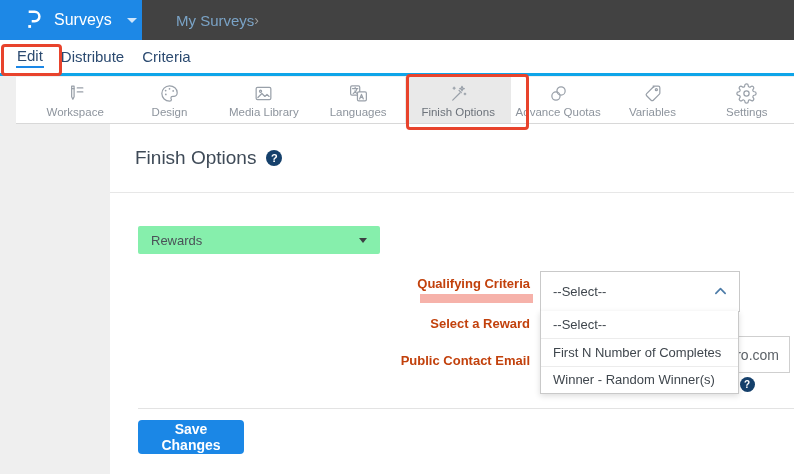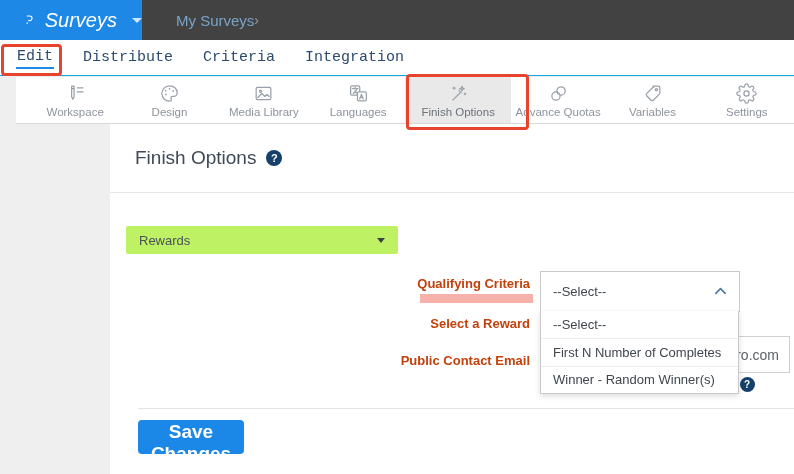--- a/index.html
+++ b/index.html
@@ -5,57 +5,57 @@
   html,body { margin:0; padding:0; }
   .stage {
     position:relative; width:794px; height:474px; overflow:hidden;
     background:#efefef; font-family:"Liberation Sans", sans-serif;
     -webkit-font-smoothing:antialiased;
   }
   
   .topbar { position:absolute; top:0; left:0; right:0; height:40px; display:flex; }
   .logo-box { width:142px; background:#1d88e6; color:#fff; display:flex; align-items:center; padding-left:25px; gap:11px; box-sizing:border-box; cursor:pointer; }
   .logo-box svg { width:18px; height:22px; }
-  .logo-name { font-size:20px;font-style:italic; }
+  .logo-name { font-size:16px; }
   .logo-caret { width:0; height:0; border-left:5px solid transparent; border-right:5px solid transparent; border-top:5px solid #cfe6fb; margin-left:4px; }
   .crumb-bar { flex:1; background:#424242; display:flex; align-items:center; padding-left:34px; font-size:15px; }
   .crumb-parent { color:#7aa3c6; cursor:pointer; }
   .crumb-sep { color:#9b9b9b; font-size:14px; }
   .crumb-current { color:#fdfdfd; }
   
-  .navrow { position:absolute; top:40px; left:0; right:0; height:36px; background:#fff; display:flex; align-items:center; padding-left:16px; gap:28px; font-size:15px; color:#2b4a70; border-bottom:1px solid #0ea5e9; box-sizing:border-box;font-family:Liberation Mono, monospace; }
+  .navrow { position:absolute; top:40px; left:0; right:0; height:36px; background:#fff; display:flex; align-items:center; padding-left:16px; gap:16px; font-size:15px; color:#2b4a70; border-bottom:3px solid #0ea5e9; box-sizing:border-box; }
   .nav-item { cursor:pointer; padding:2px 1px; }
   .nav-item.active { border-bottom:2px solid #1b87e6; }
   
   .toolbar { position:absolute; top:77px; left:16px; right:0; height:47px; background:#fff; border-bottom:1px solid #d8d8d8; display:flex; align-items:center; padding-left:12px; box-sizing:border-box; }
   .tool { width:100px; height:46px; display:flex; flex-direction:column; align-items:center; justify-content:center; gap:2px; color:#8d949d; font-size:11.5px; cursor:pointer; }
   .tool svg { width:21px; height:21px; stroke:#99a0a9; fill:none; stroke-width:1.4; stroke-linecap:round; stroke-linejoin:round; }
   .tool.active { background:#e9e9e9; color:#6d737b; width:112px; }
   .tool .dotfill { fill:#99a0a9; stroke:none; }
   
   .content { position:absolute; left:110px; top:124px; right:0; bottom:0; background:#fff; }
   .content-head { height:68px; border-bottom:1px solid #e7e7e7; display:flex; align-items:center; padding-left:25px; gap:10px; }
   .content-head h1 { font-size:19px; font-weight:400; color:#3e4a57; margin:0; }
   .help-badge { width:16px; height:16px; border-radius:50%; background:#15406b; color:#fff; font-size:11px; font-weight:700; display:inline-flex; align-items:center; justify-content:center; cursor:pointer; flex:none; }
   .form { position:absolute; left:0; right:0; top:69px; bottom:0; }
-  .rewards-select { position:absolute; left:16px; top:33px; width:272px; height:28px; background:#bef264; border-radius:2px; display:flex; align-items:center; justify-content:space-between; padding:0 13px; font-size:13px; color:#4b5158; cursor:pointer; box-sizing:border-box; }
+  .rewards-select { position:absolute; left:28px; top:33px; width:242px; height:28px; background:#86efac; border-radius:2px; display:flex; align-items:center; justify-content:space-between; padding:0 13px; font-size:13px; color:#4b5158; cursor:pointer; box-sizing:border-box; }
   .caret-down { width:0; height:0; border-left:4.5px solid transparent; border-right:4.5px solid transparent; border-top:5px solid #3c4043; }
   .row-label { position:absolute; width:220px; text-align:right; font-size:13px; font-weight:700; color:#c2410c; left:200px; }
   .pink-highlight { position:absolute; left:310px; top:101px; width:113px; height:9px; background:#f6b2aa; }
   .qc-select { position:absolute; left:430px; top:78px; width:200px; height:41px; background:#fff; border:1px solid #c9c9c9; box-sizing:border-box; display:flex; align-items:center; justify-content:space-between; padding:0 12px; font-size:13px; color:#3f464d; z-index:6; cursor:pointer; }
   .qc-select svg { width:13px; height:13px; stroke:#4d7ca8; stroke-width:1.8; fill:none; stroke-linecap:round; stroke-linejoin:round; }
   .dd-panel { position:absolute; left:430px; top:118px; width:197px; background:#fff; border:1px solid #c9c9c9; border-top:0; z-index:6; box-shadow:0 2px 6px rgba(0,0,0,.14); }
   .dd-opt { height:26.8px; display:flex; align-items:center; padding:0 12px; font-size:13px; color:#3f464d; border-bottom:1px solid #ececec; cursor:pointer; }
   .dd-opt:last-child { border-bottom:0; }
   .dd-opt.highlight { color:#1b87e6; }
   .email-input { position:absolute; left:430px; top:143px; width:250px; height:37px; border:1px solid #cfcfcf; box-sizing:border-box; display:flex; align-items:center; justify-content:flex-end; padding:0 10px; font-size:14px; color:#5c6268; background:#fff; z-index:1; cursor:text; }
   .email-help { position:absolute; left:620px; top:184px; font-size:13px; color:#4b5158; display:flex; align-items:center; gap:6px; z-index:1; }
   .email-help .help-badge { width:15px; height:15px; font-size:10px; }
   .form-divider { position:absolute; left:28px; right:0; top:215px; border-top:1px solid #e3e3e3; }
-  .save-btn { position:absolute; left:28px; top:227px; width:106px; height:34px; background:#1b87e6; color:#fff; border:0; border-radius:4px; font-size:19px; font-weight:700; font-family:inherit; cursor:pointer; }
+  .save-btn { position:absolute; left:28px; top:227px; width:106px; height:34px; background:#1b87e6; color:#fff; border:0; border-radius:4px; font-size:14px; font-weight:700; font-family:inherit; cursor:pointer; }
   
   .ann { position:absolute; border:3px solid #e8432c; border-radius:4px; z-index:10; pointer-events:none; }
   .ann-edit { left:1px; top:44px; width:55px; height:26px; }
   .ann-finish { left:406px; top:74px; width:117px; height:50px; }
 </style>
 </head>
 <body>
 
 <div class="stage">
 
@@ -71,21 +71,20 @@
     <div class="crumb-bar">
       <span class="crumb-parent">My Surveys</span>
       <span class="crumb-sep">›</span>
     </div>
   </div>
 
   <div class="navrow">
     <span class="nav-item active">Edit</span>
     <span class="nav-item">Distribute</span>
     <span class="nav-item">Criteria</span>
-    <span class="nav-item">Integration</span>
   </div>
 
   <div class="toolbar">
 
     <div class="tool">
       <svg viewBox="0 0 24 24">
         <path d="M7.6 3.6v12l1.4 3 1.4-3v-12z"></path>
           <path d="M7.6 6.4h2.8"></path>
         <path d="M14 5.6h6.4M14 10.2h6.4"></path>
       </svg>

